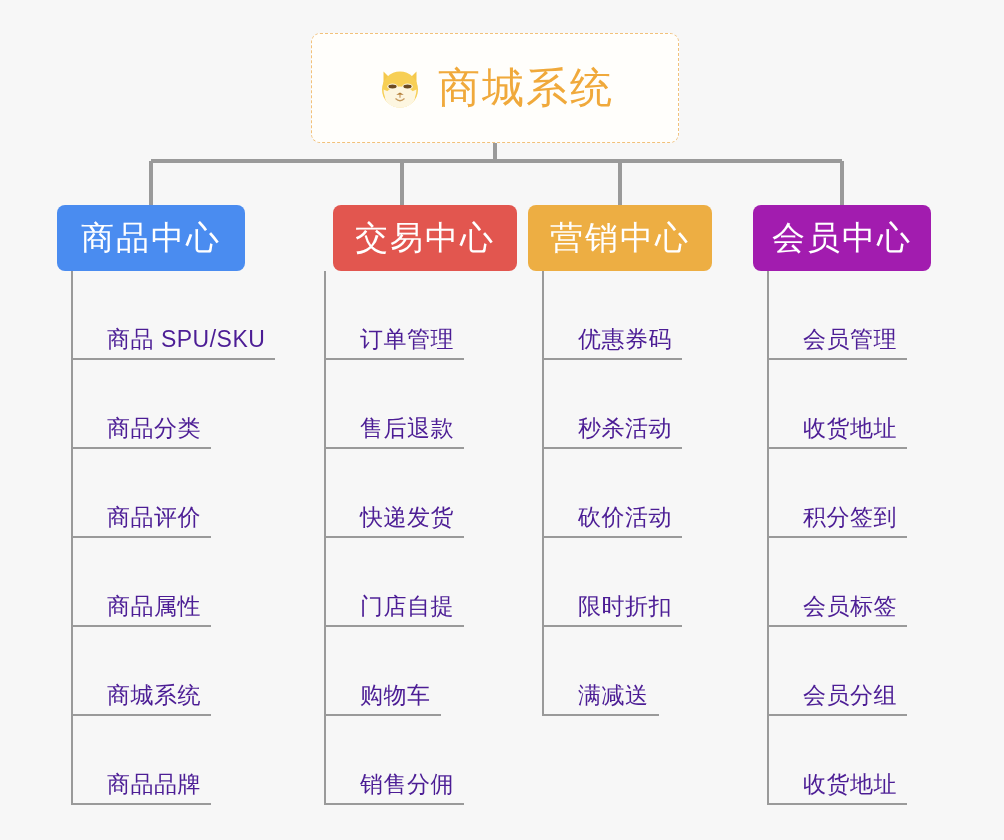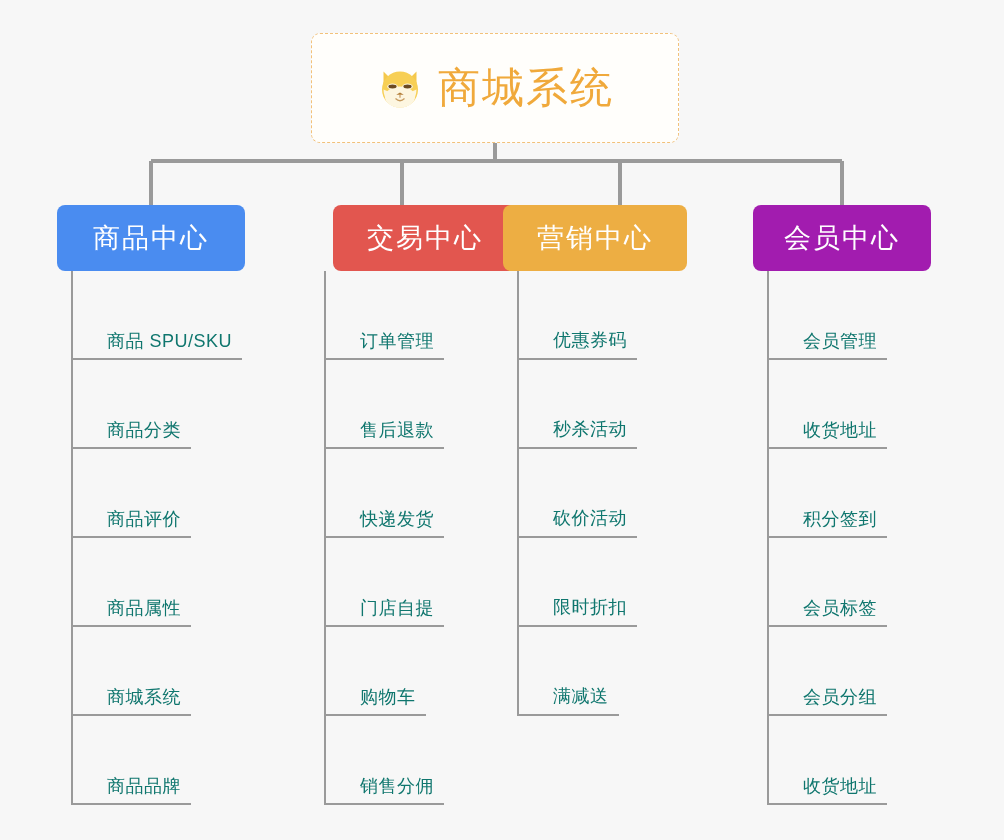--- a/index.html
+++ b/index.html
@@ -54,21 +54,21 @@
     position: absolute;
     top: 205px;
   }
   .cat-box {
     height: 66px;
     border-radius: 8px;
     display: flex;
     align-items: center;
     justify-content: center;
     color: #ffffff;
-    font-size: 27px;
+    font-size: 33px;
     letter-spacing: 2px;
     white-space: nowrap;
   }
   .leaf-list {
     position: relative;
     margin-left: 14px;
     padding-left: 0;
     border-left: 2.5px solid #9a9a9a;
   }
   .leaf-item {
@@ -78,30 +78,30 @@
     align-items: flex-end;
   }
   .leaf-underline {
     position: relative;
     display: inline-block;
     border-bottom: 2px solid #9a9a9a;
     padding: 0 10px 7px 34px;
     white-space: nowrap;
   }
   .leaf-label {
-    font-size: 18px;
-    color: #0f766e;
+    font-size: 23px;
+    color: #4c1d95;
     letter-spacing: 0.5px;
     line-height: 1;
   }
 
   
   #col-0 { left: 57px;  }
   #col-1 { left: 310px; }
-  #col-2 { left: 503px; font-family: Liberation Mono, monospace; }
+  #col-2 { left: 528px; }
   #col-3 { left: 753px; }
   #col-0 .cat-box { width: 188px; background: #4a8cf0; }
   #col-1 .cat-box { width: 184px; background: #e2564f; margin-left: 23px; }
   #col-2 .cat-box { width: 184px; background: #edae43; }
   #col-3 .cat-box { width: 178px; background: #a21caf; }
 </style>
 </head>
 <body>
 
 <div id="canvas">

